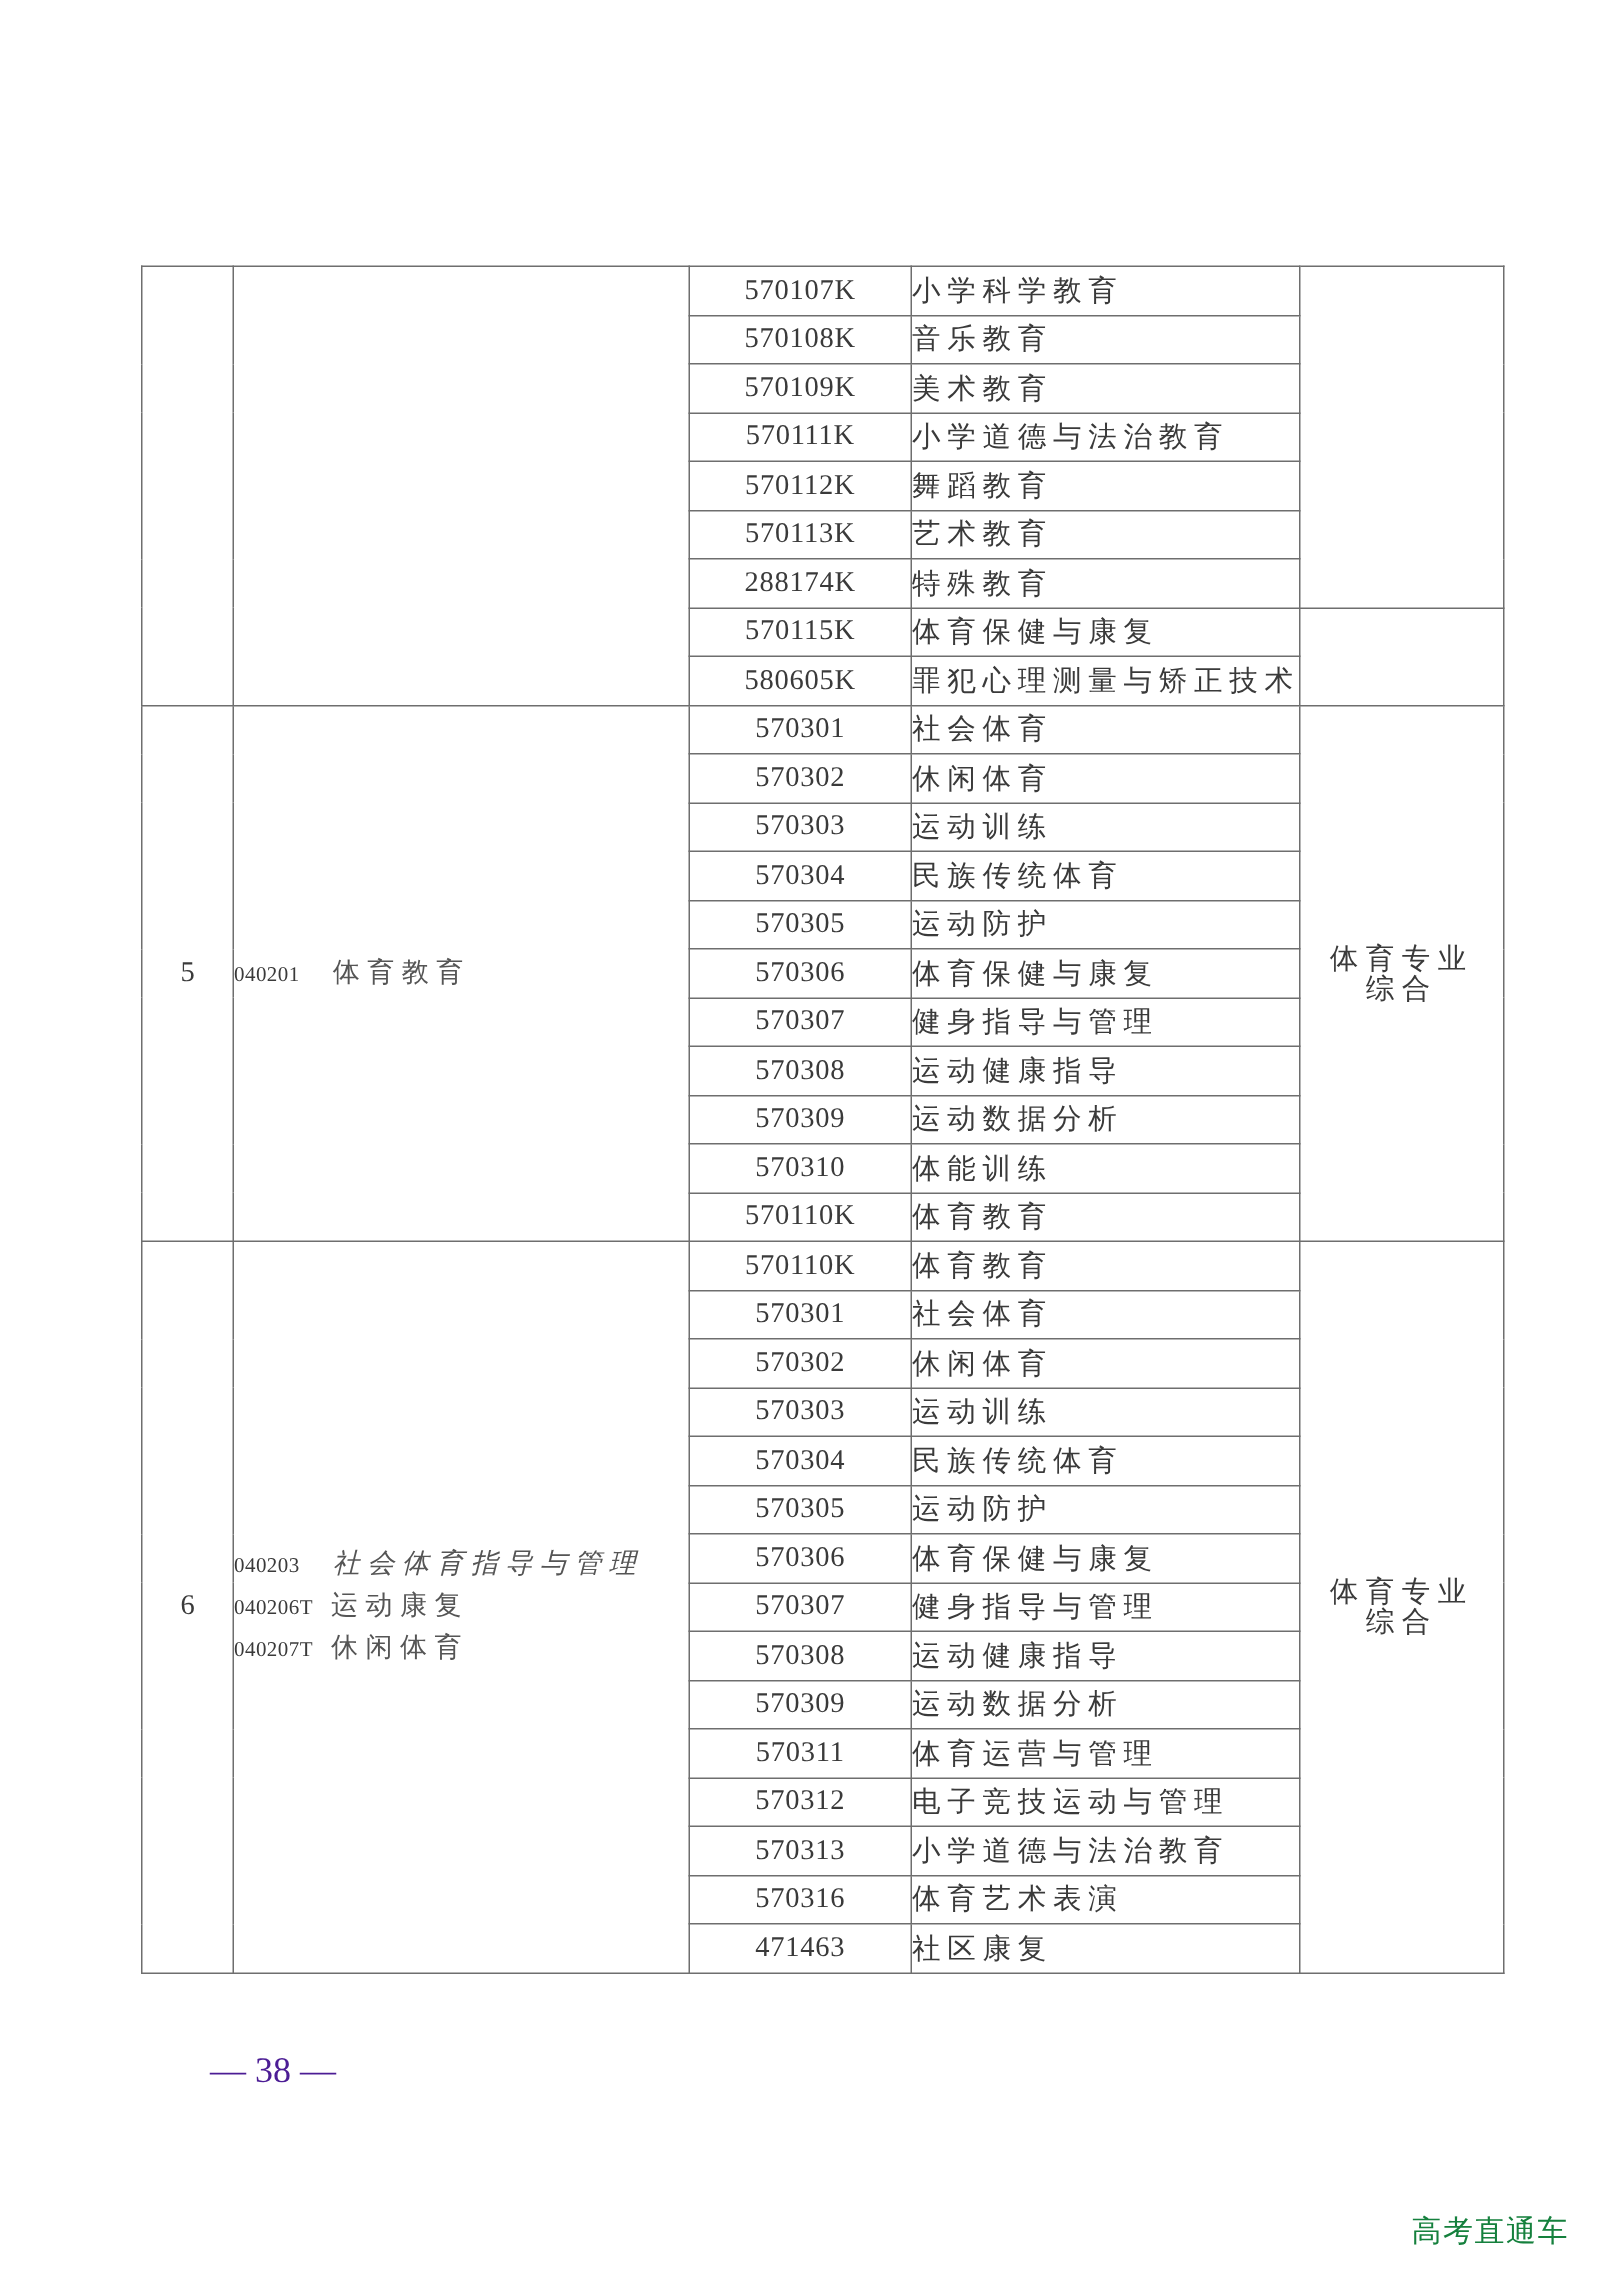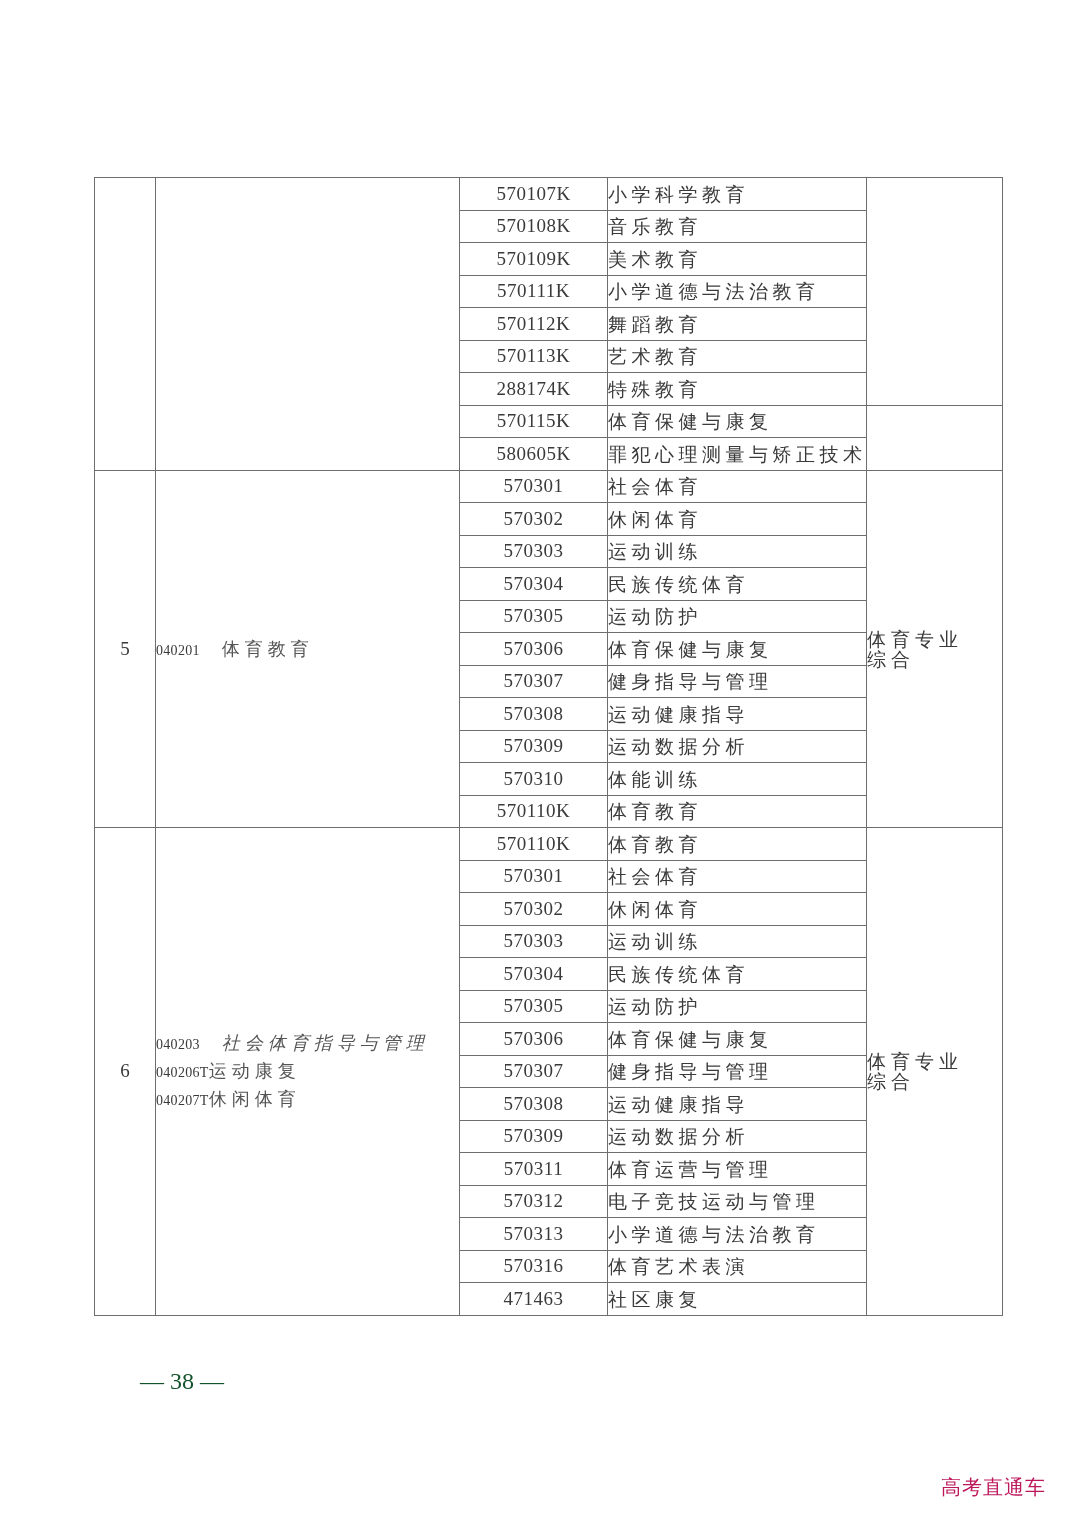--- a/index.html
+++ b/index.html
@@ -13,32 +13,32 @@
   col.c-idx { width: 61px; }
   col.c-ug  { width: 304px; }
   col.c-code{ width: 148px; }
   col.c-name{ width: 259px; }
   col.c-exam{ width: 136px; }
   td.idx { text-align: center; font-family: "Liberation Serif", serif; font-size: 20px; }
   td.ug  { text-align: left; padding-left: 3px; font-family: "Liberation Serif", serif; }
   td.ug .ug-line { display: block; height: 28px; line-height: 28px; white-space: nowrap; }
   td.ug .code { font-family: "Liberation Serif", serif; font-size: 14px; letter-spacing: 0.3px; }
   td.ug .name { font-family: "DejaVu Sans", sans-serif; font-size: 18px; letter-spacing: 5px;
-    color: #555; margin-left: 0; }
+    color: #555; margin-left: 12px; }
   td.code { text-align: center; font-family: "Liberation Serif", serif; font-size: 20px;
     letter-spacing: 0.5px; }
   td.name { text-align: left; padding-left: 4px; font-family: "DejaVu Sans", sans-serif;
     font-size: 18px; letter-spacing: 4.5px; color: #555; white-space: nowrap; }
-  td.exam { text-align: left; font-family: "DejaVu Sans", sans-serif; font-size: 18px;
+  td.exam { text-align: center; font-family: "DejaVu Sans", sans-serif; font-size: 18px;
     letter-spacing: 5px; color: #555; line-height: 27px; }
   td.exam .exam-line { display: block; }
   .page-number { position: absolute; left: 140px; top: 1368px; font-size: 24px;
-    font-family: "Liberation Serif", serif; color: #14532d; white-space: nowrap; }
+    font-family: "Liberation Serif", serif; color: #4c1d95; white-space: nowrap; }
   .watermark { position: absolute; left: 941px; top: 1474px; font-size: 20px;
-    font-family: "DejaVu Sans", sans-serif; color: #be185d; letter-spacing: 1px; }
+    font-family: "DejaVu Sans", sans-serif; color: #15803d; letter-spacing: 1px; }
 </style>
 </head>
 <body>
 
 <div class="page">
   <table class="major-table">
     <colgroup>
       <col class="c-idx">
         <col class="c-ug">
         <col class="c-code">

